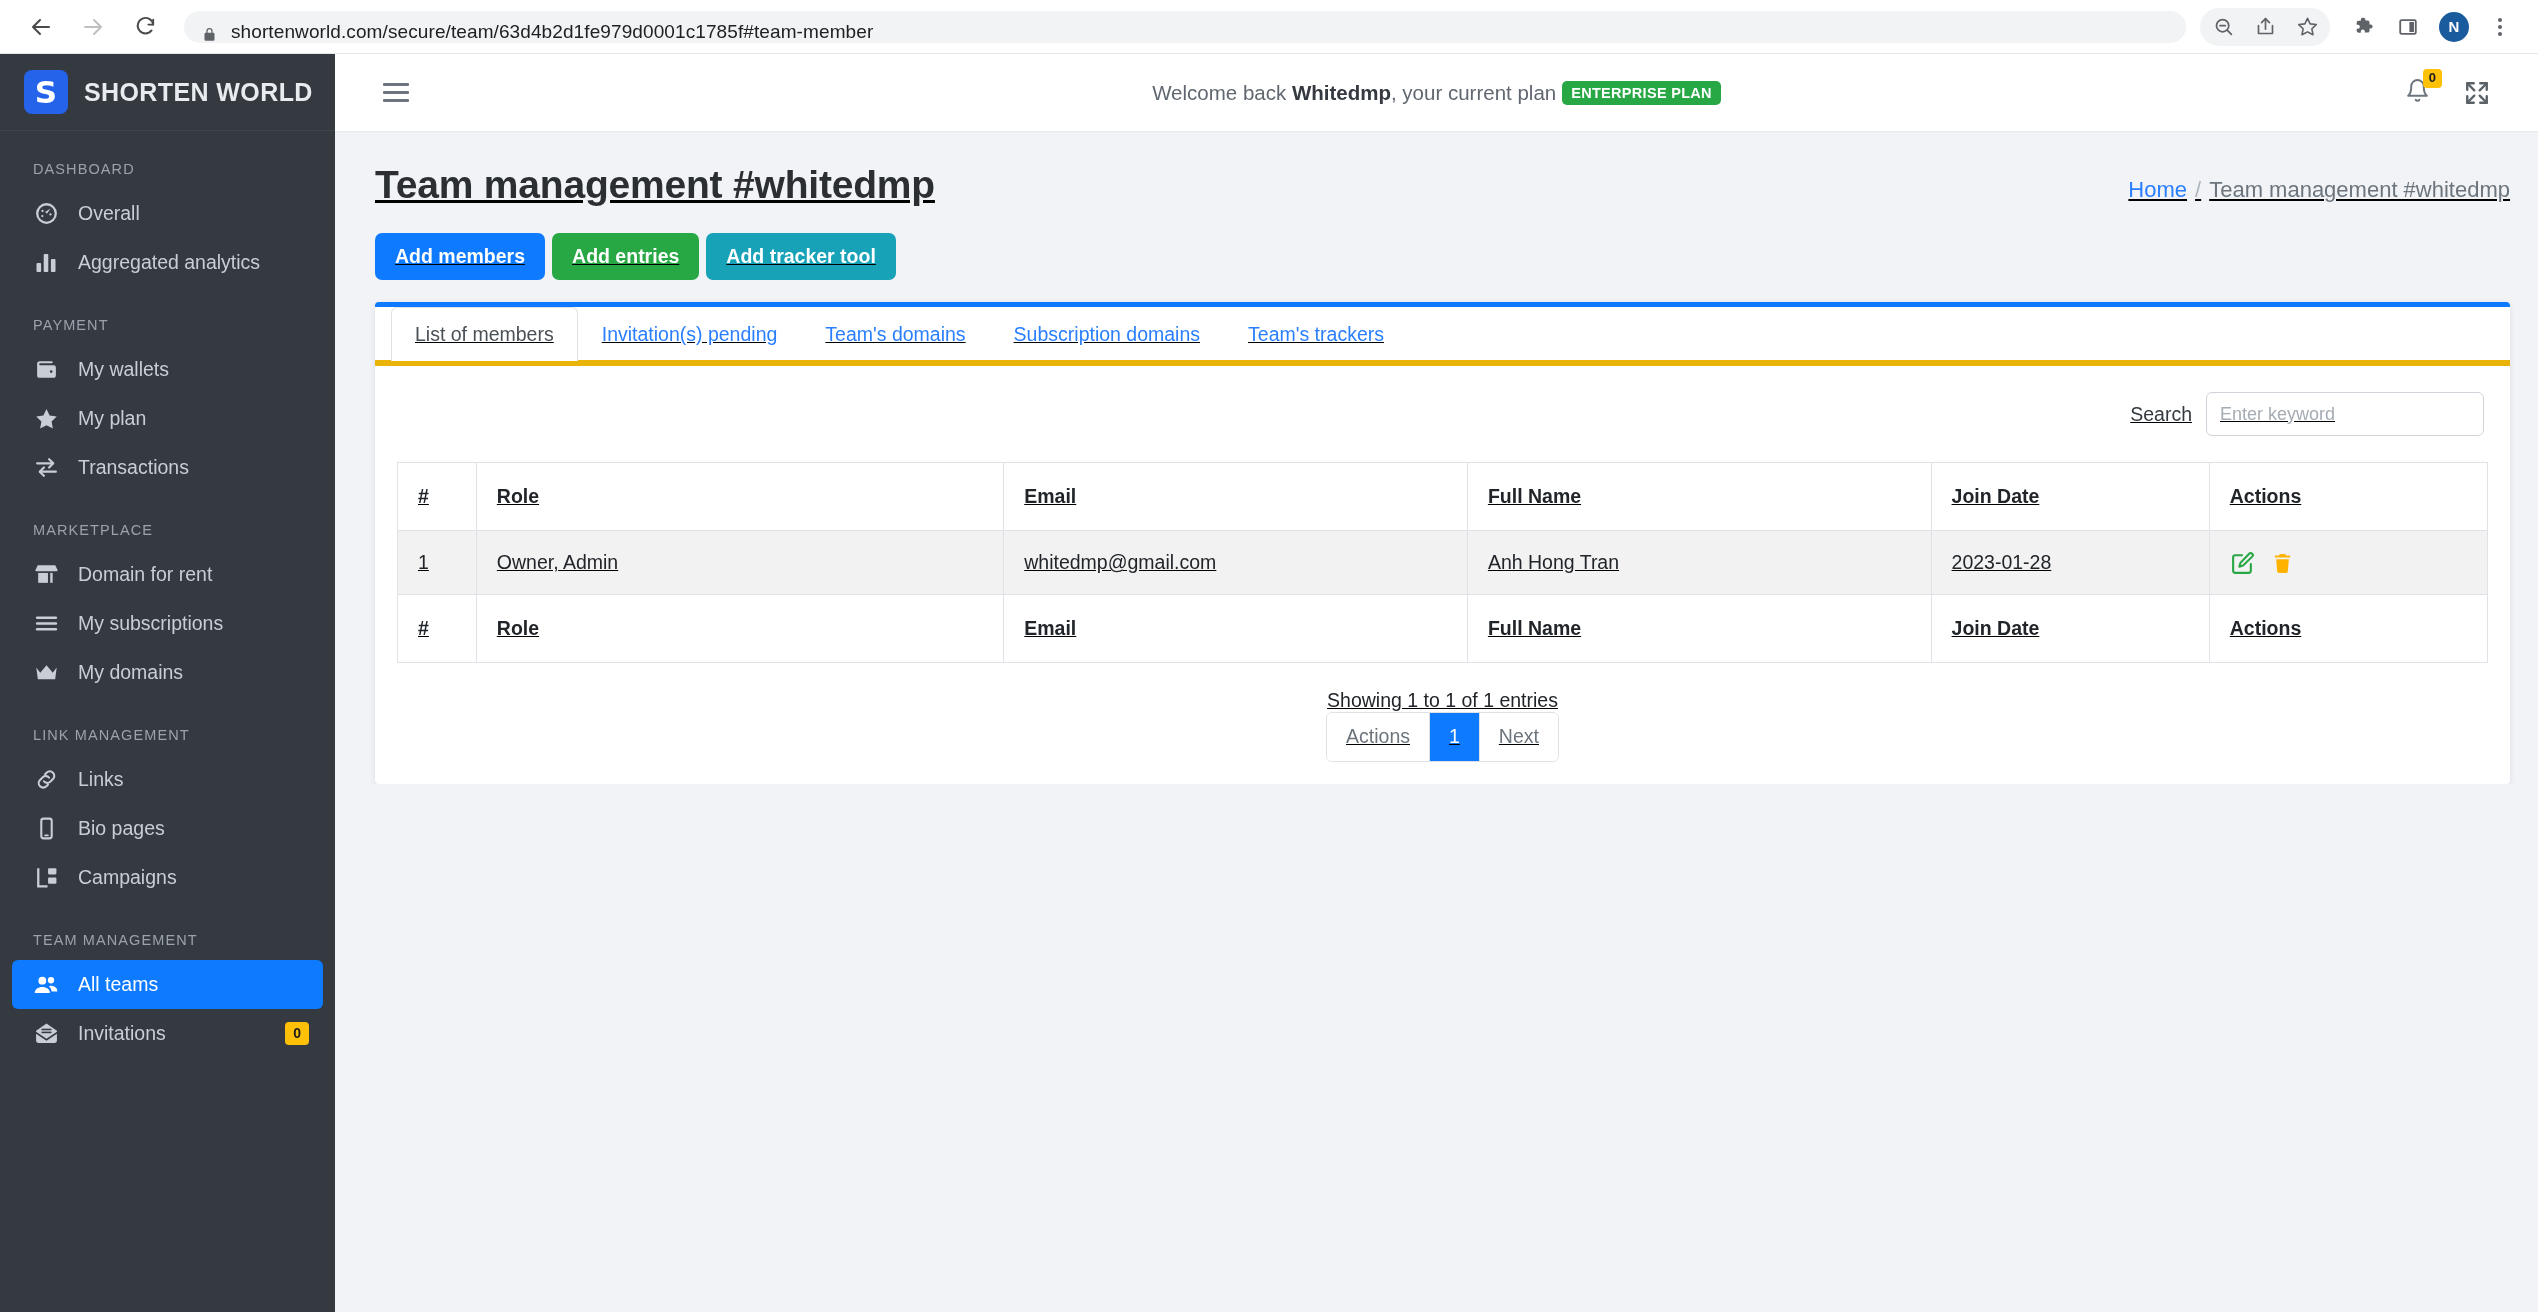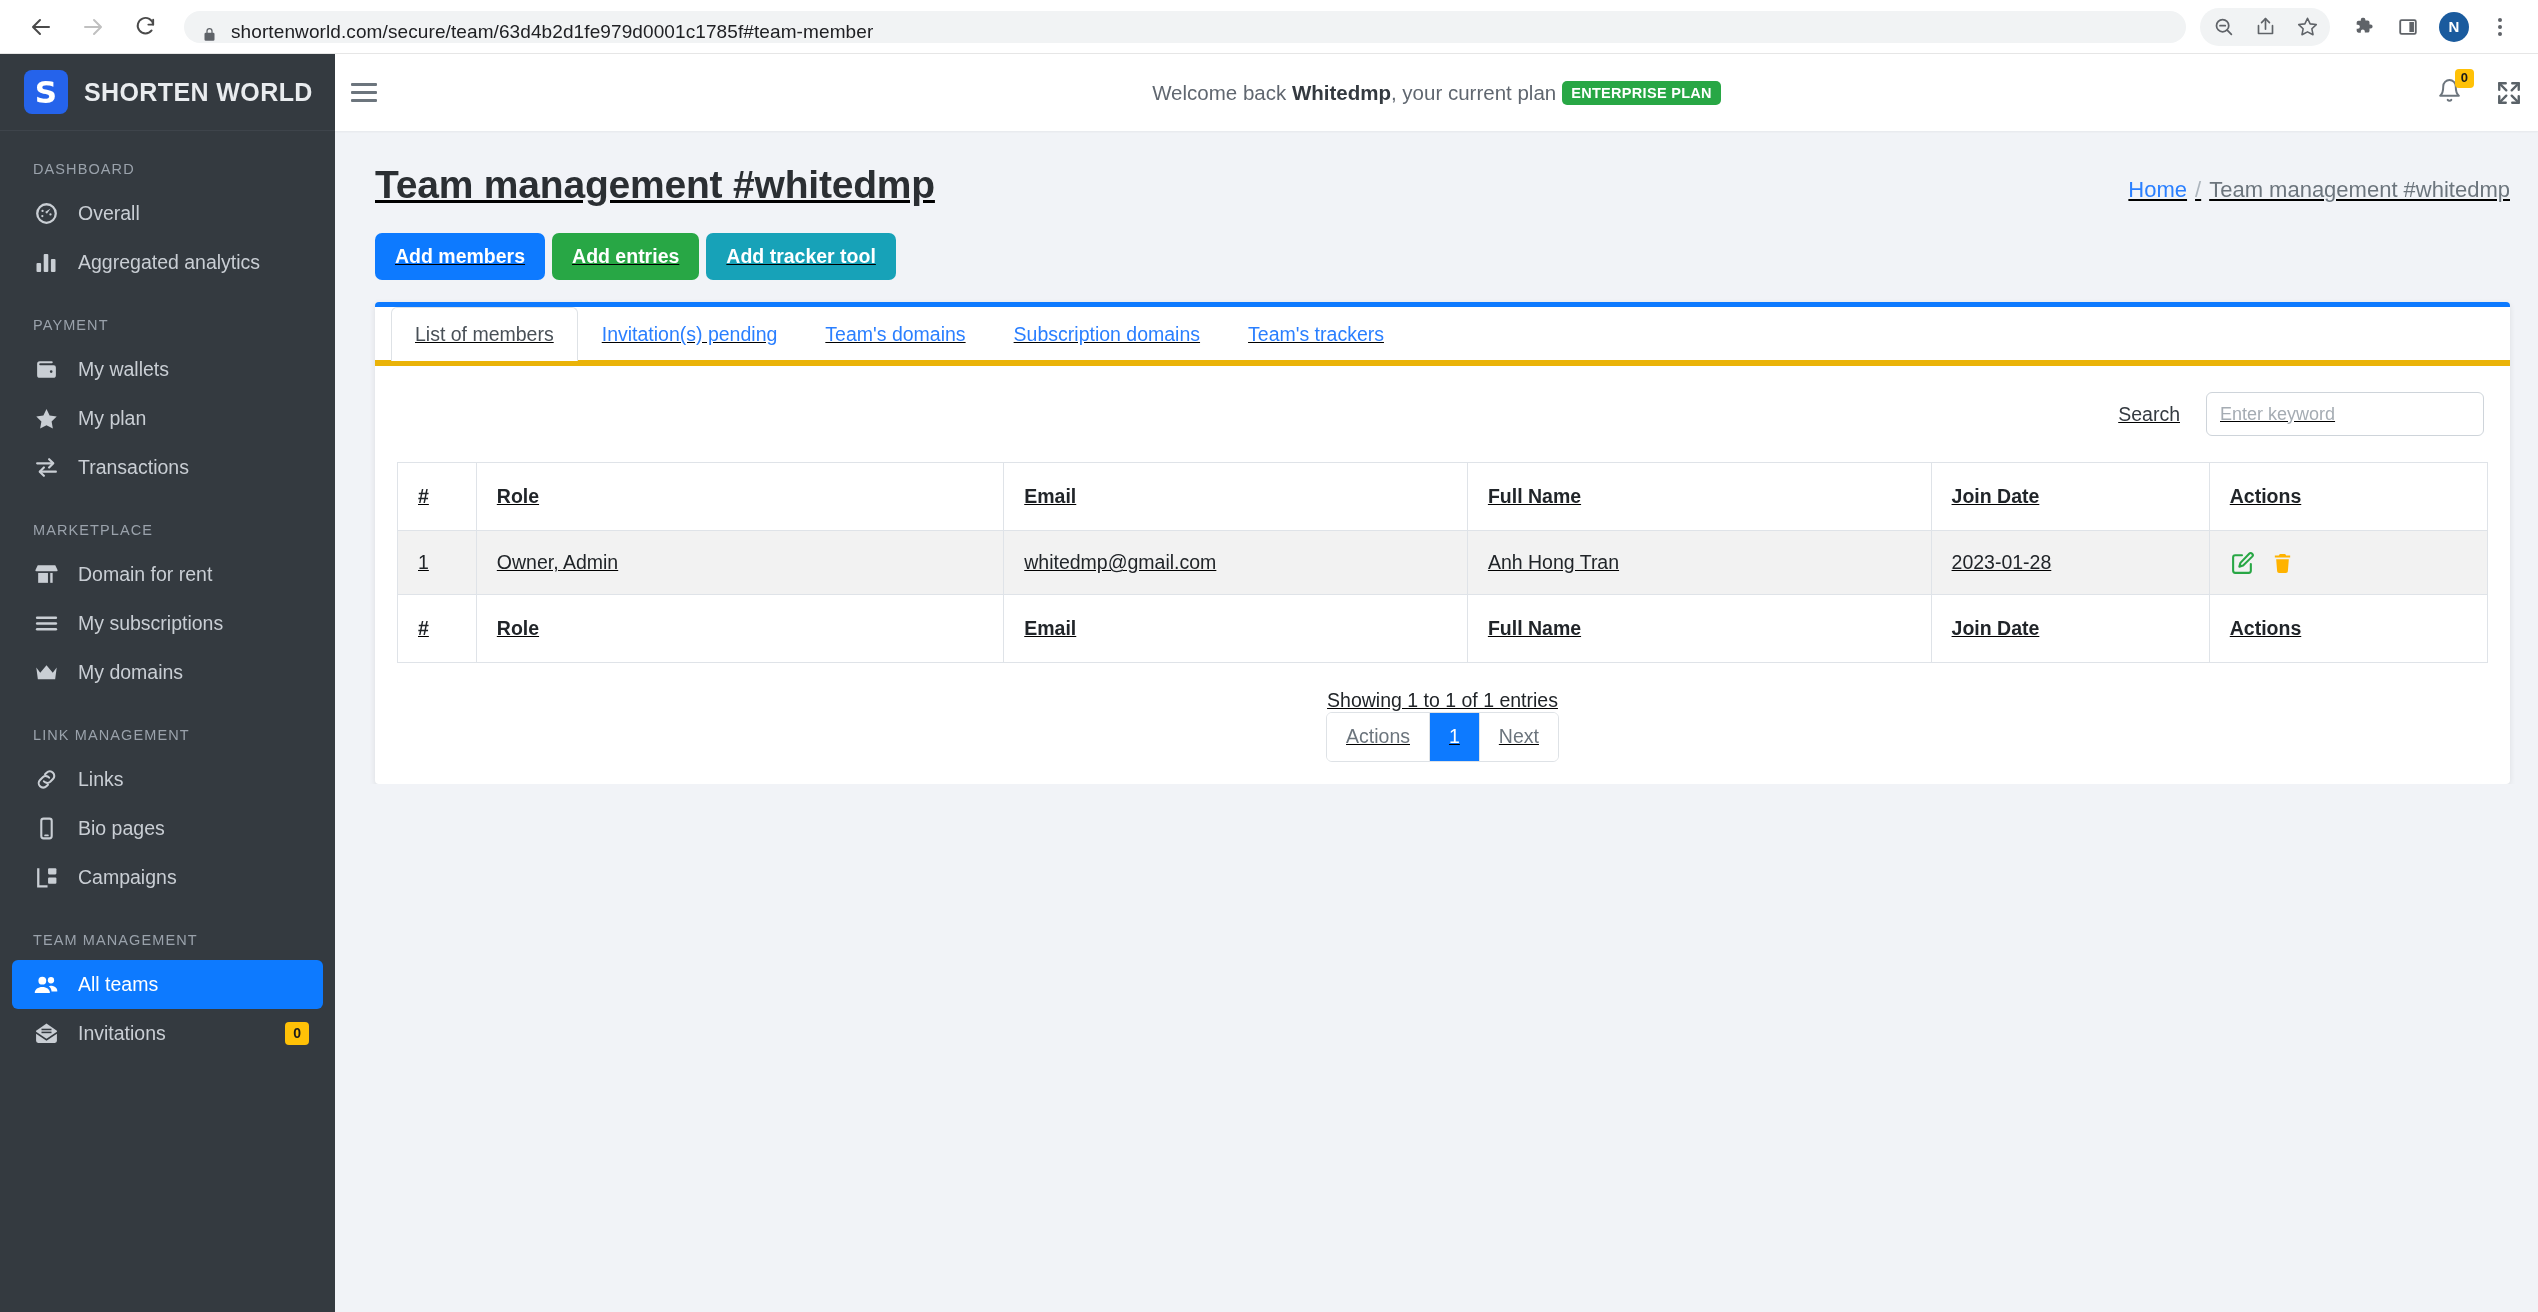--- a/index.html
+++ b/index.html
@@ -126,21 +126,21 @@
     padding: 2px 8px;
     line-height: 1.35;
   }
 
   
   .main { flex: 1; display: flex; flex-direction: column; min-width: 0; background: #f1f3f7; }
 
   .topbar {
     height: 77px; background: #fff;
     display: flex; align-items: center;
-    padding: 0 16px;
+    padding: 0 48px;
     position: relative;
     box-shadow: 0 1px 2px rgba(0,0,0,.05);
   }
   .hamburger { display: flex; flex-direction: column; gap: 5px; width: 26px; }
   .hamburger i { display: block; height: 3px; background: #6c757d; border-radius: 1px; }
   .welcome {
     position: absolute; left: 0; right: 0;
     text-align: center;
     font-size: 20.5px; color: #606770;
     pointer-events: none;
@@ -219,21 +219,21 @@
   .tab.active {
     color: #495057;
     background: #fff;
     border-color: #dee2e6 #dee2e6 #fff;
   }
 
   .card-body { padding: 26px 22px 22px 22px; }
 
   .search-row {
     display: flex; justify-content: flex-end; align-items: center;
-    gap: 26px; margin-bottom: 26px; padding-right: 4px;
+    gap: 14px; margin-bottom: 26px; padding-right: 4px;
   }
   .search-label { font-size: 19.5px; color: #343a40; }
   .search-input {
     width: 278px; height: 44px;
     border: 1px solid #ced4da; border-radius: 6px;
     padding: 0 13px;
     font-size: 18px; color: #495057;
     font-family: "Liberation Sans", sans-serif;
     outline: none;
   }

